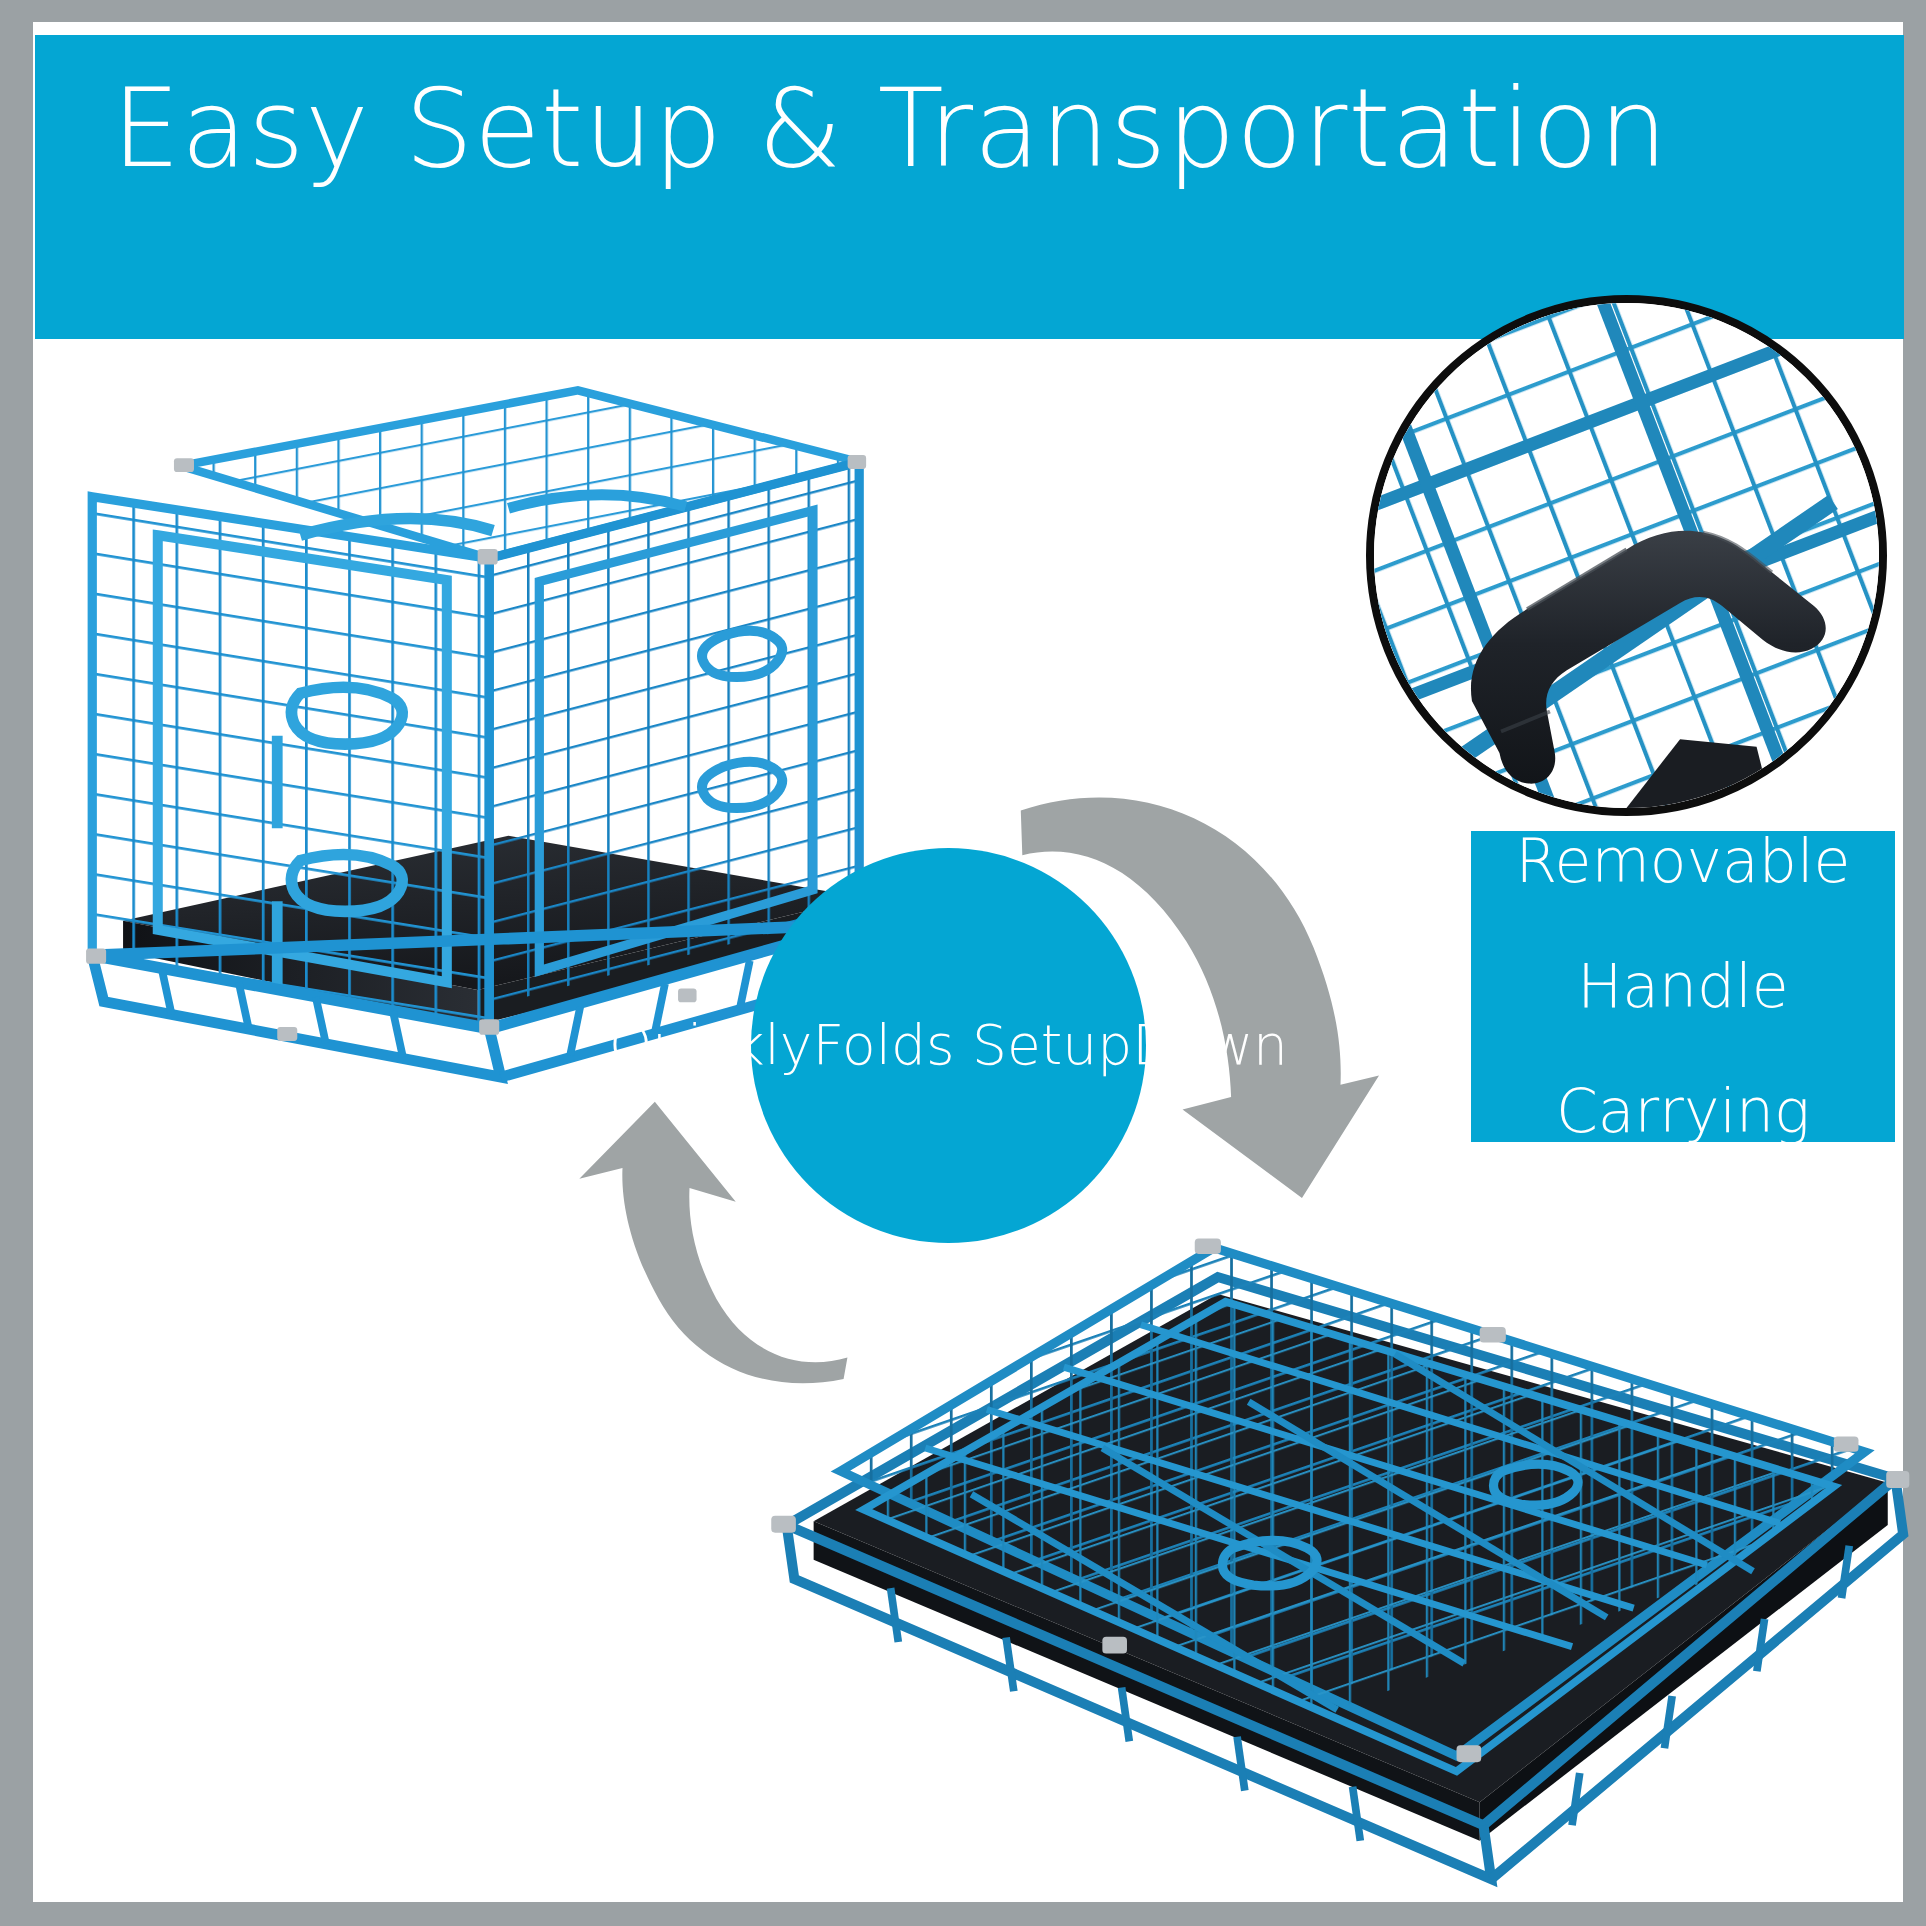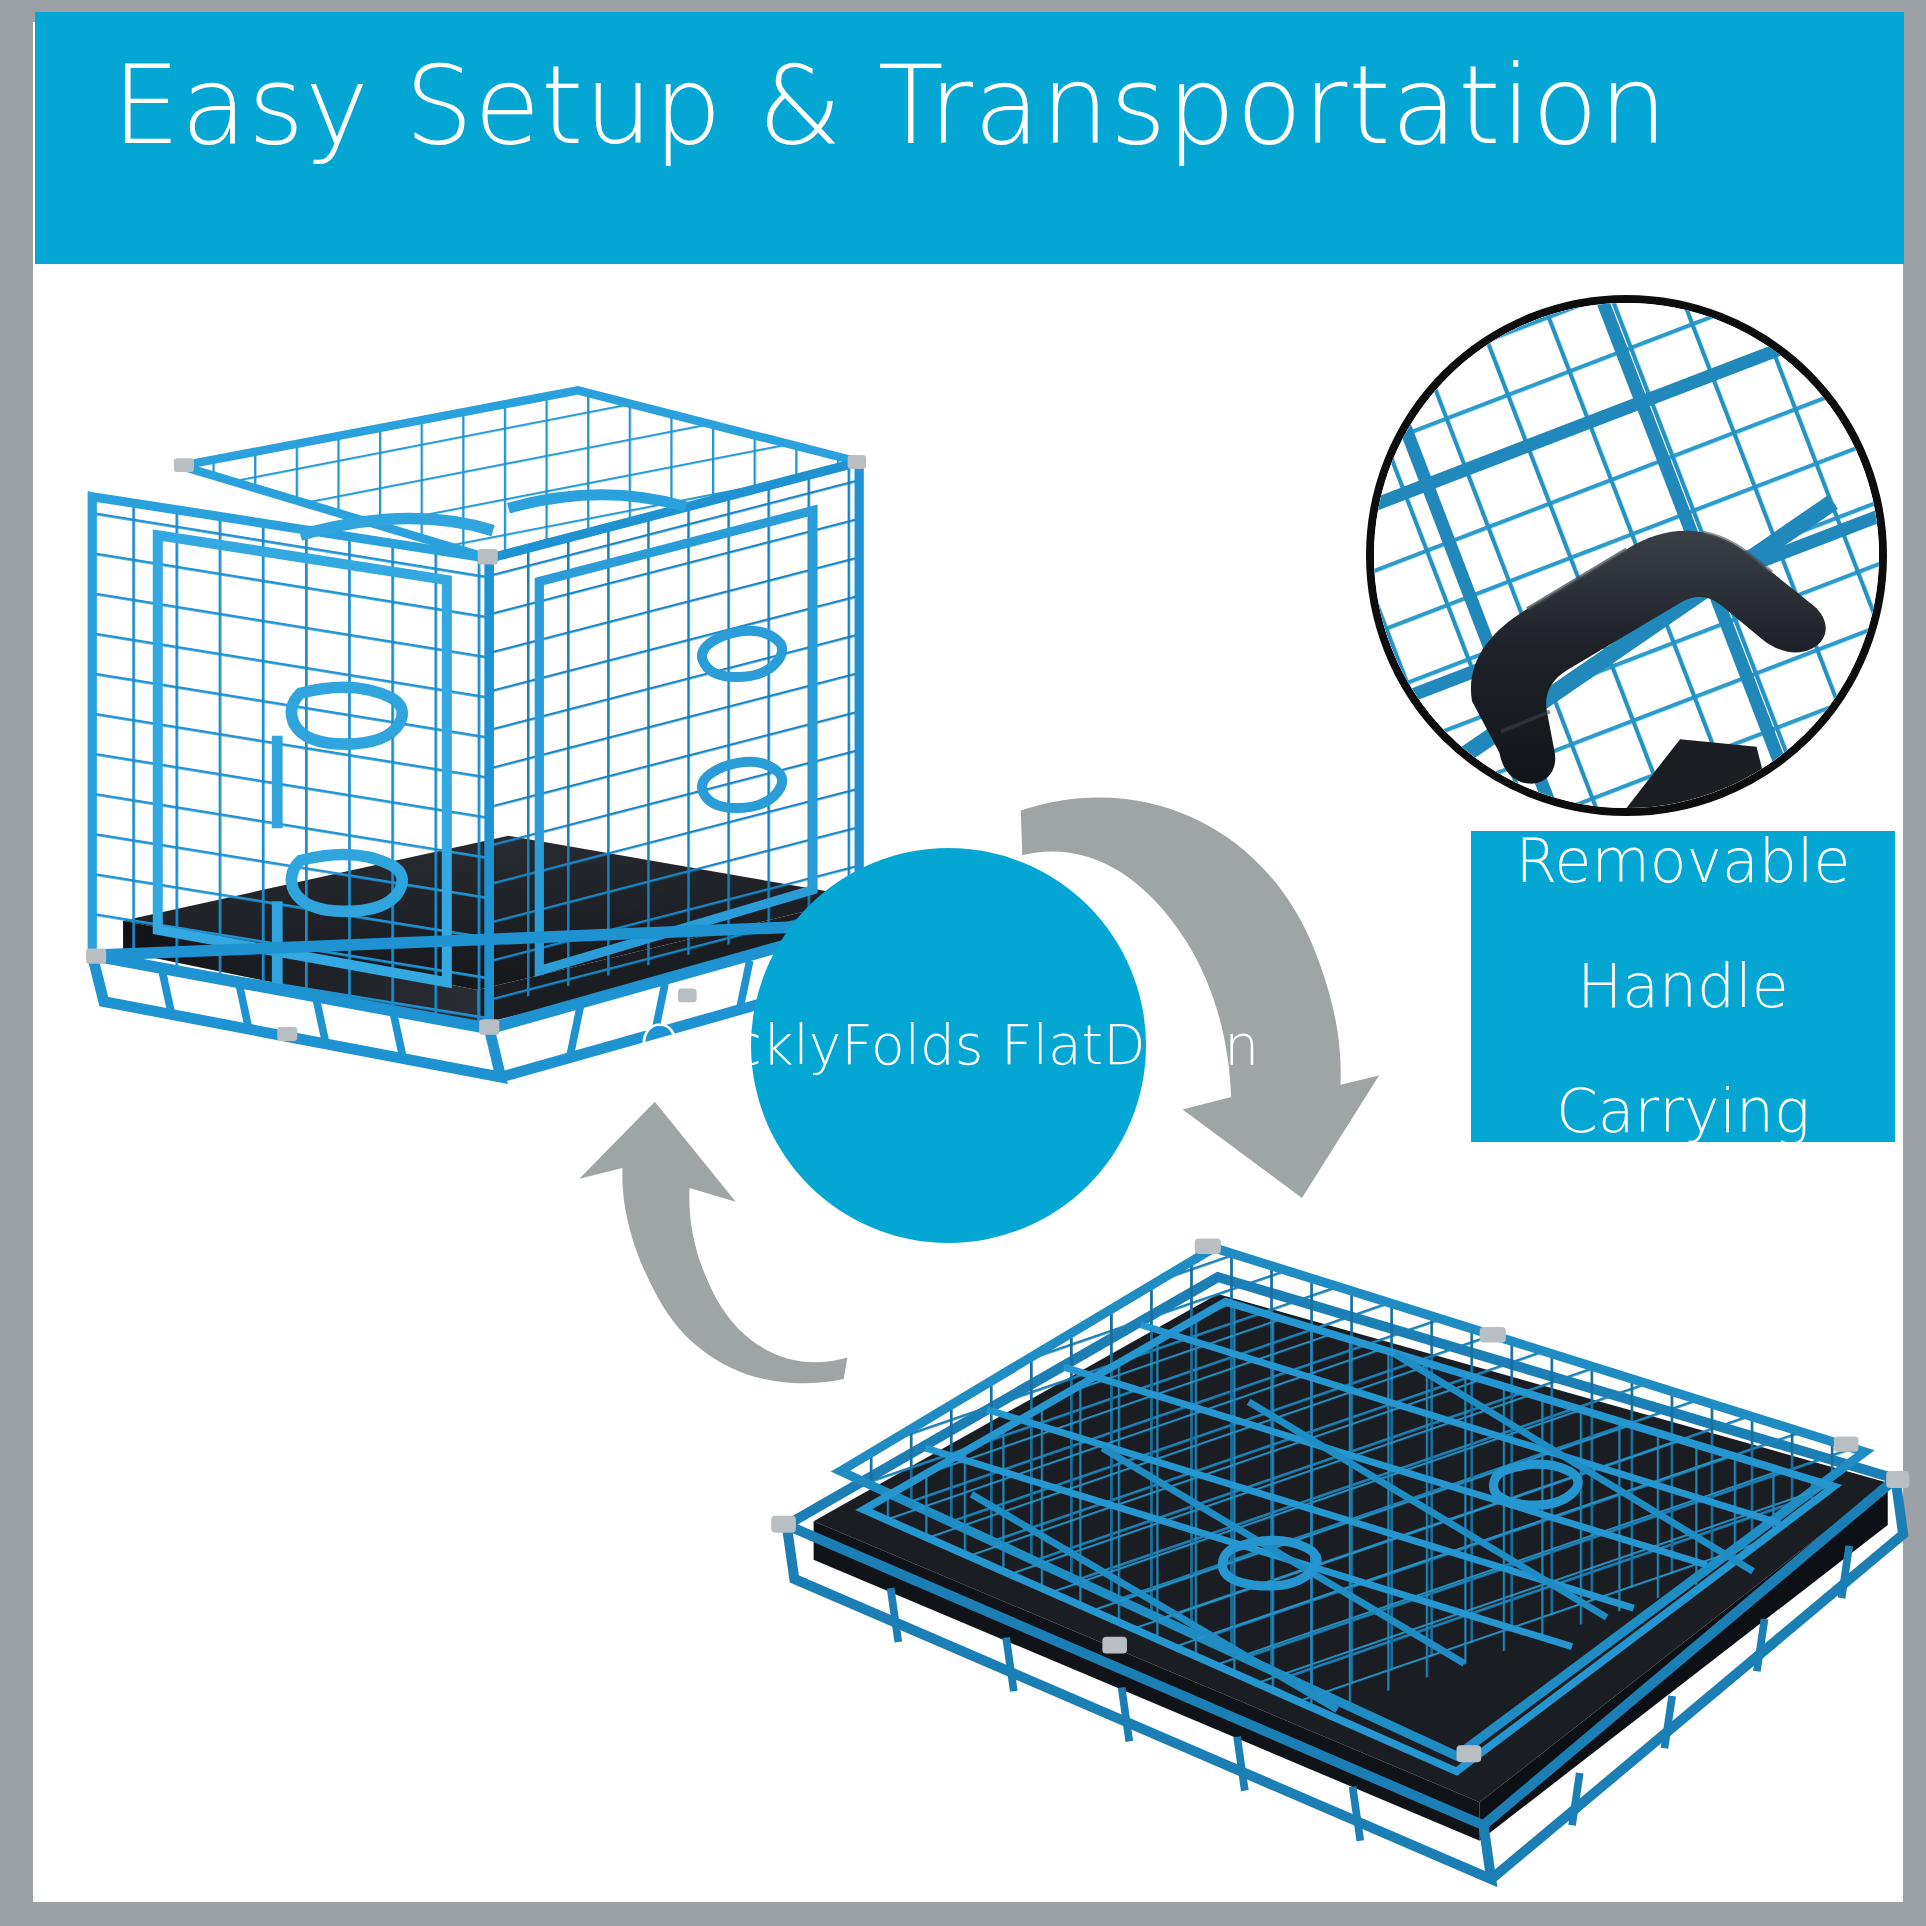--- a/index.html
+++ b/index.html
@@ -13,21 +13,21 @@
   #canvas{position:absolute;left:0;top:0;width:1926px;height:1926px;}
 
   
   .page-white{
     position:absolute;left:33px;top:21.6px;width:1870px;height:1880px;
     background:#ffffff;
   }
 
   
   .banner{
-    position:absolute;left:35px;top:12px;width:1869px;height:252px;
+    position:absolute;left:35px;top:35px;width:1869px;height:304px;
     background:#04a6d3;
     overflow:hidden;
   }
   .banner-title{
     position:absolute;left:77px;top:39px;
     width:1726px;
     color:#ffffff;
     font-family:"DejaVu Sans", sans-serif;
     font-weight:200;
     font-size:109px;
@@ -383,21 +383,21 @@
                  L 955 1560
                  L 895 1542
                  C 893 1586 902 1634 930 1686
                  C 972 1760 1040 1780 1100 1762 Z" fill="#9fa4a5"></path>
       </g>
     </svg>
   </div>
 
   <div class="badge-circle">
     <div class="line">Quickly</div>
-    <div class="line">Folds Flat</div>
+    <div class="line">Folds Setup</div>
     <div class="line">Down</div>
   </div>
 
   <div class="label-box">
     <div class="line">Removable</div>
     <div class="line">Handle</div>
     <div class="line">Carrying</div>
   </div>
 
 </div>

